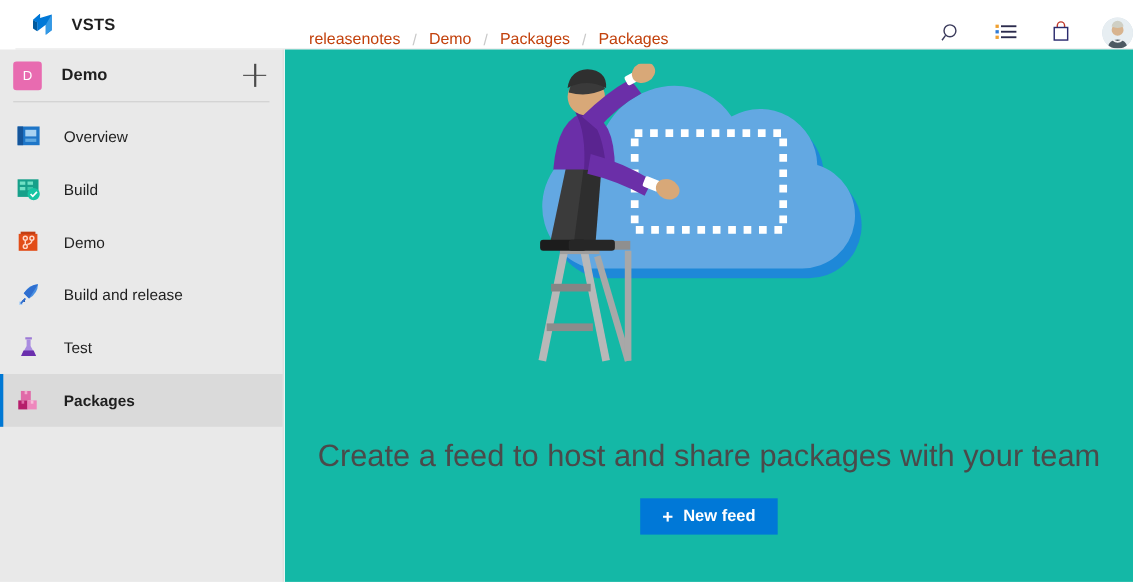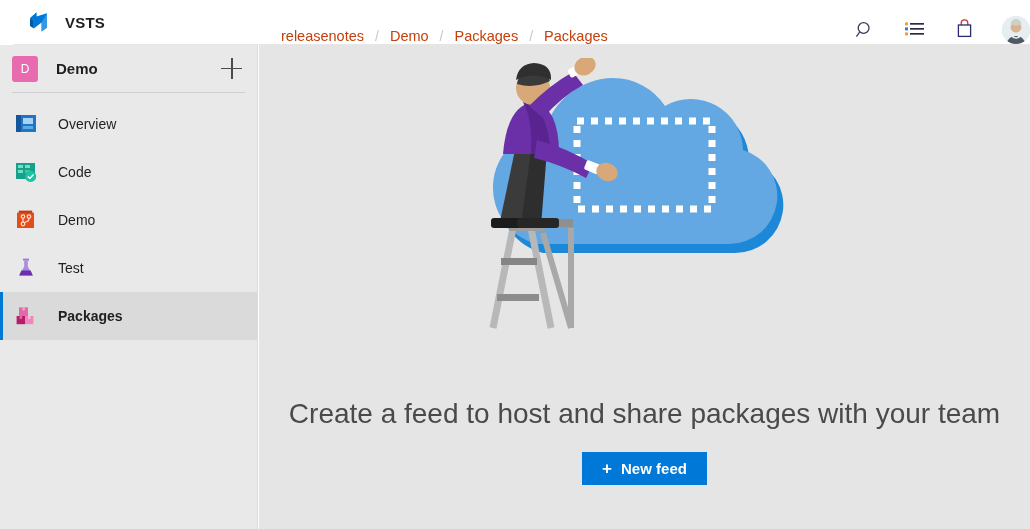--- a/index.html
+++ b/index.html
@@ -107,21 +107,21 @@
   }
   .nav-label {
     margin-left: 18px; font-size: 14px; color: #1f1f1f;
   }
   .nav-item.selected .nav-label { font-weight: bold; }
 
   
   .content {
     position: absolute; top: 45px; left: 259px;
     width: 771px; height: 484px;
-    background: #e5e5e5;
+    background: #14b8a6;
     display: flex; flex-direction: column;
     align-items: center;
   }
   .illustration { margin-top: 13px; }
   .headline {
     font-size: 28px; color: #4a4a4a;
     font-weight: normal; margin-top: 6px;
     white-space: nowrap;
   }
   .new-feed-btn {
@@ -229,37 +229,49 @@
         <svg width="24" height="24" viewBox="0 0 24 24">
           <rect x="2" y="3" width="19" height="16" fill="#17a08a"></rect>
           <rect x="4" y="5" width="5" height="3" fill="#6fe0c4"></rect>
           <rect x="11" y="5" width="5" height="3" fill="#6fe0c4"></rect>
           <rect x="4" y="10" width="5" height="3" fill="#6fe0c4"></rect>
           <rect x="11" y="10" width="5" height="3" fill="#3fc5a8"></rect>
           <circle cx="16.6" cy="16.4" r="5.6" fill="#17c4a3"></circle>
           <path d="M13.8 16.4 l2 2 l3.8 -4" fill="none" stroke="#ffffff" stroke-width="1.5"></path>
         </svg>
       </span>
-      <span class="nav-label">Code</span>
+      <span class="nav-label">Build</span>
     </div>
 
     <div class="nav-item">
       <span class="nav-icon">
         <svg width="24" height="24" viewBox="0 0 24 24">
           <rect x="3" y="4.6" width="17" height="15.4" fill="#e24d18"></rect>
           <rect x="4.8" y="2.6" width="13.4" height="2.4" fill="#c33e12"></rect>
           <circle cx="9" cy="8.6" r="1.8" fill="none" stroke="#ffd8c8" stroke-width="1.3"></circle>
           <circle cx="15" cy="8.6" r="1.8" fill="none" stroke="#ffd8c8" stroke-width="1.3"></circle>
           <circle cx="9" cy="16" r="1.8" fill="none" stroke="#ffd8c8" stroke-width="1.3"></circle>
           <path d="M9 10.4 V14.2 M15 10.4 q0 3 -4.2 3.8" fill="none" stroke="#ffd8c8" stroke-width="1.3"></path>
         </svg>
       </span>
       <span class="nav-label">Demo</span>
     </div>
 
+    <div class="nav-item">
+      <span class="nav-icon">
+        <svg width="24" height="24" viewBox="0 0 24 24">
+          <path d="M20.6 2.4 q-8.4 .4 -13 8.2 l4.8 4.8 q7.8 -4.6 8.2 -13 Z" fill="#4a90e2"></path>
+          <path d="M20.6 2.4 q-4.8 7.6 -8.2 13 l-4.8 -4.8 q6 -7.6 13 -8.2 Z" fill="#2f6fd0"></path>
+          <path d="M8.6 14.8 l-3.2 3.2 l3.4 .6 Z" fill="#2052a8"></path>
+          <path d="M3.4 18.2 h3 v3 h-3 Z" fill="#b3d4f5"></path>
+          <path d="M9.2 15.4 l-4.4 4.6" stroke="#2f6fd0" stroke-width="1.4" fill="none"></path>
+        </svg>
+      </span>
+      <span class="nav-label">Build and release</span>
+    </div>
 
     <div class="nav-item">
       <span class="nav-icon">
         <svg width="24" height="24" viewBox="0 0 24 24">
           <rect x="9" y="2.6" width="6" height="2" fill="#9d7ad6"></rect>
           <path d="M10.2 4.6 h3.6 v6 l5 9 h-13.6 l5 -9 Z" fill="#a98ce0"></path>
           <path d="M7.4 14.6 h9.2 l2.2 5 h-13.6 Z" fill="#6b2fad"></path>
         </svg>
       </span>
       <span class="nav-label">Test</span>

